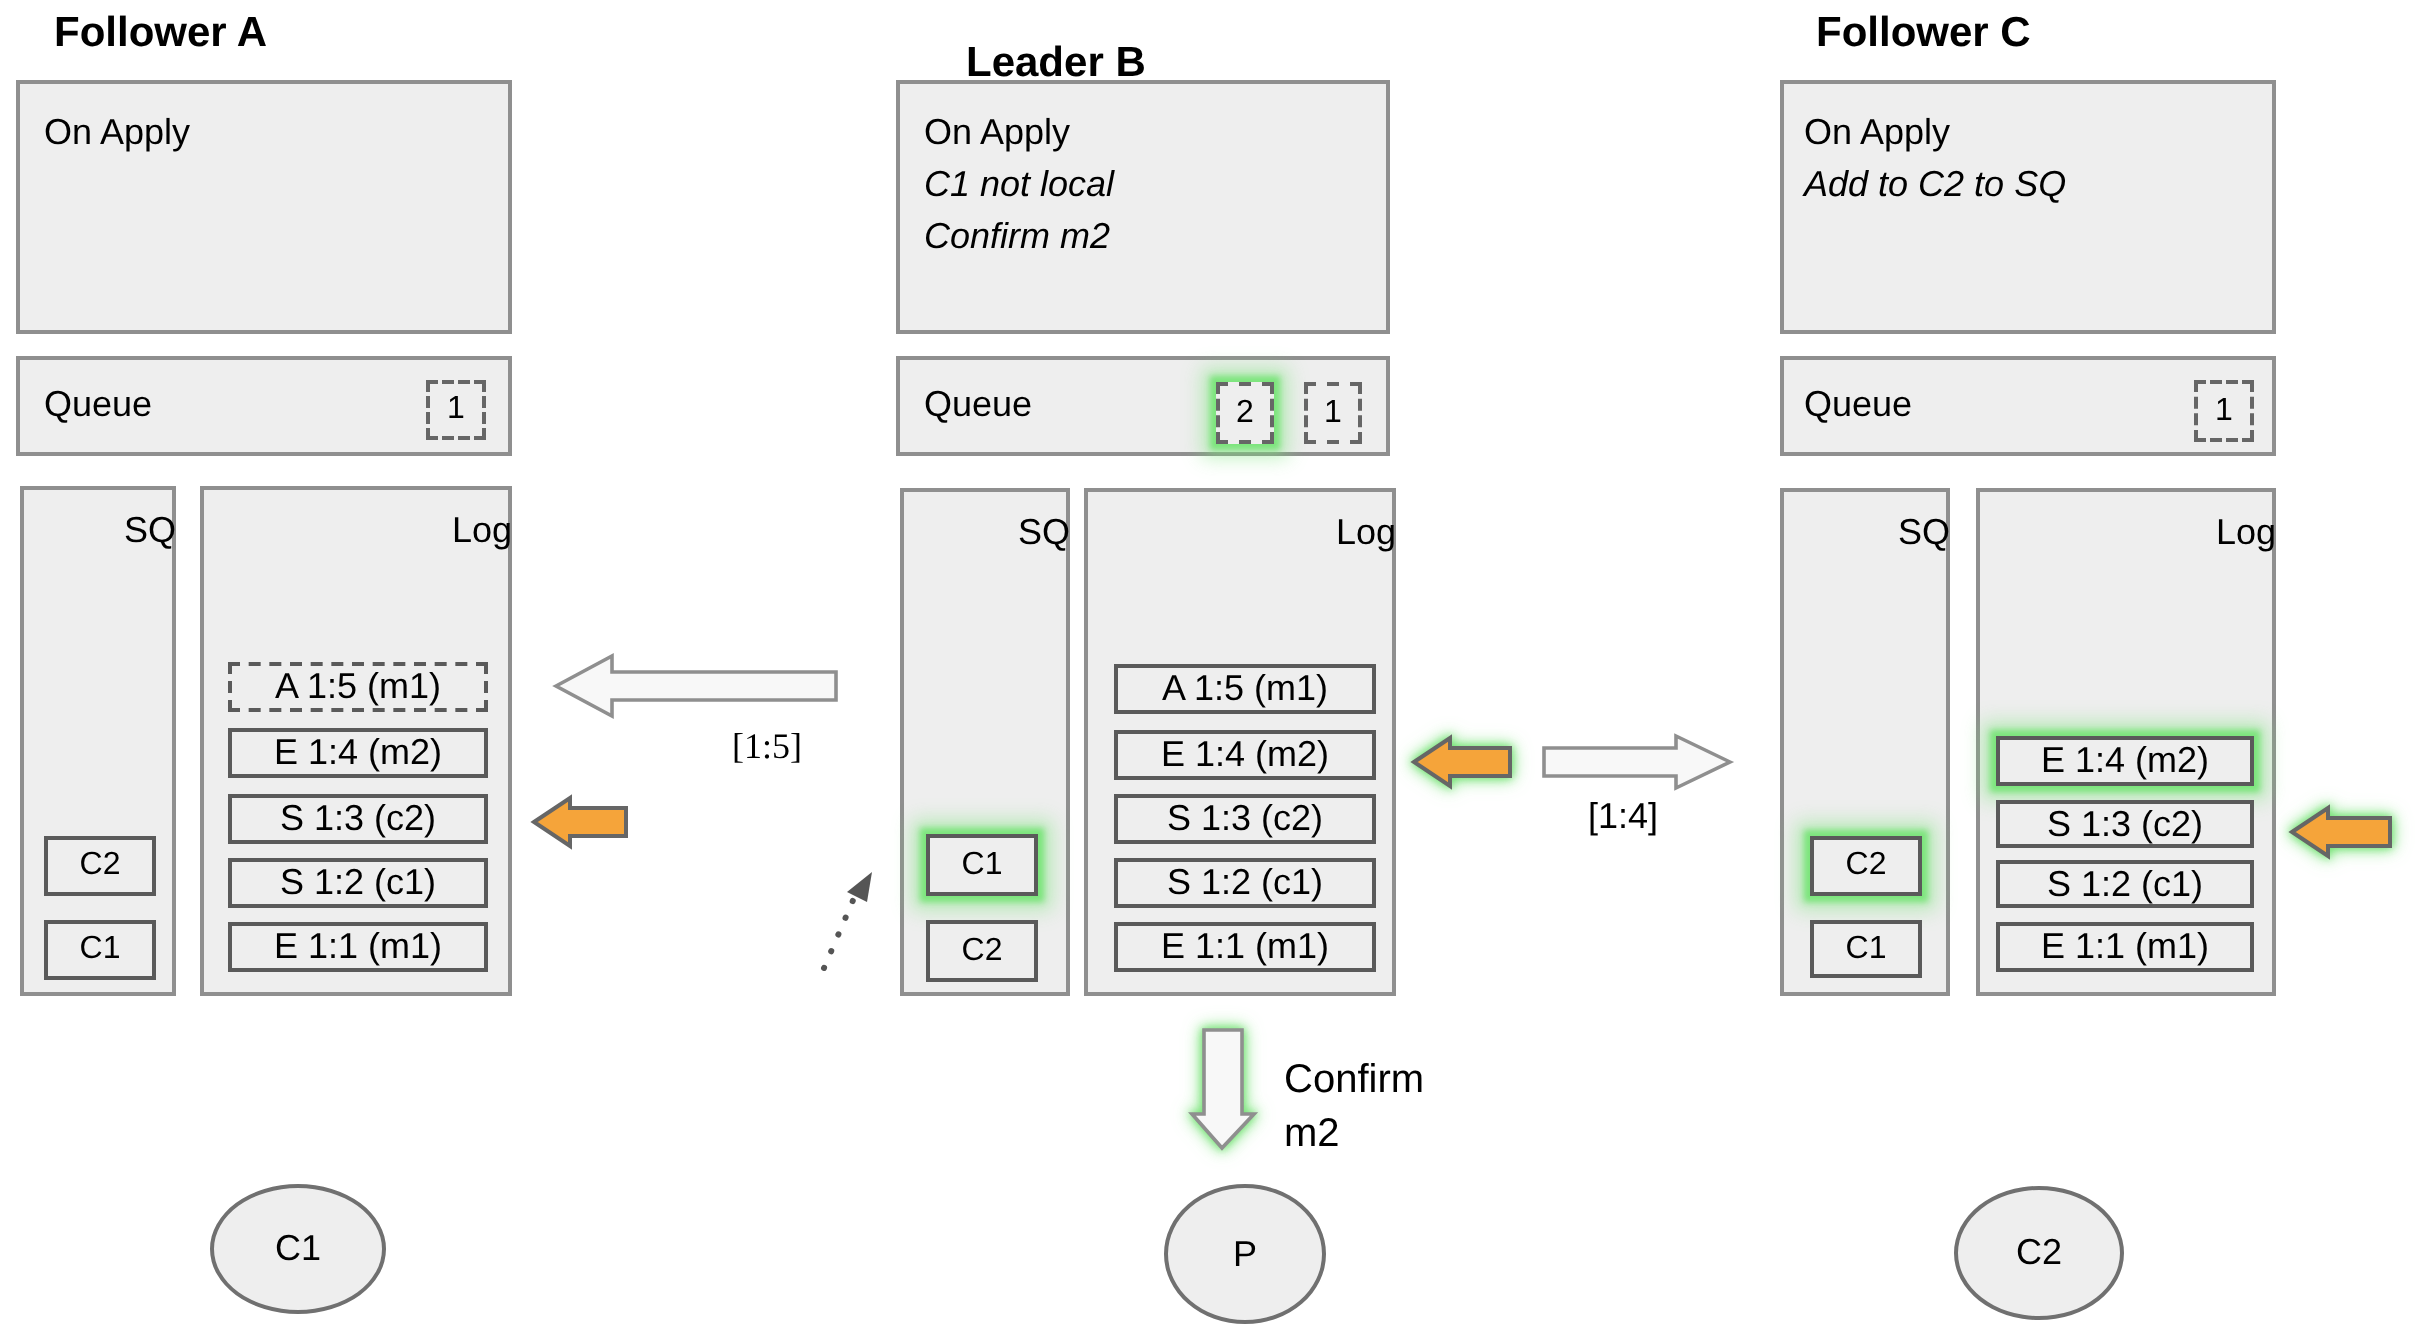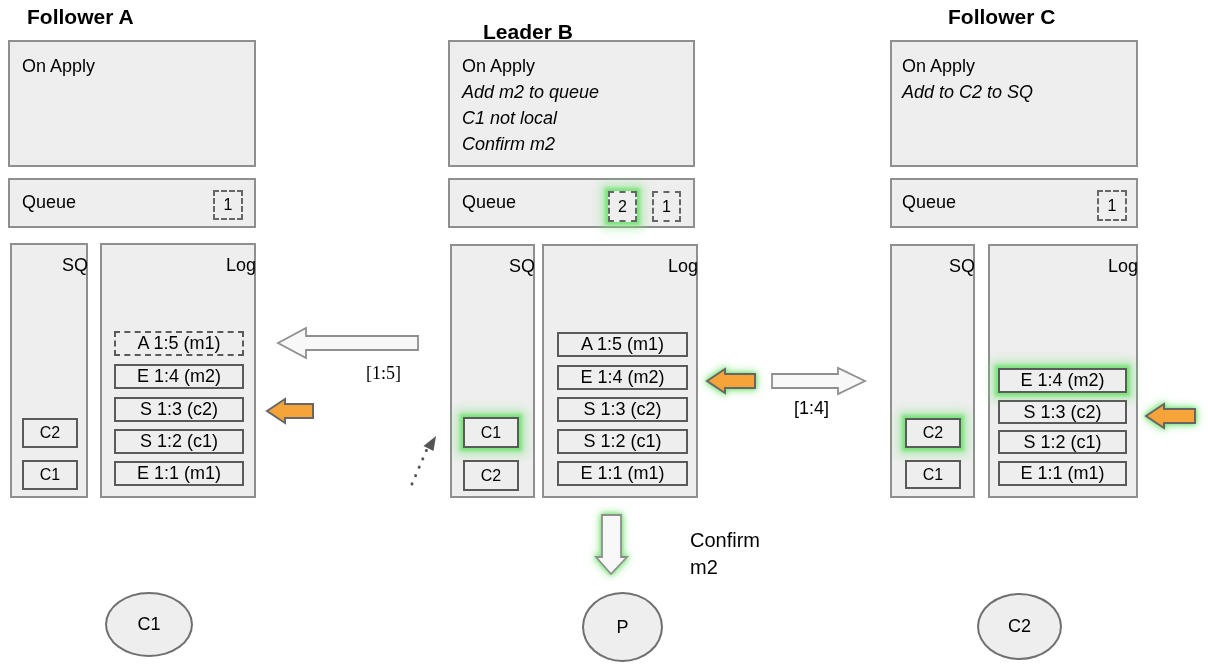--- a/index.html
+++ b/index.html
@@ -18,21 +18,21 @@
         display:flex;align-items:center;justify-content:center;font-size:16px;}
   .sq-item{position:absolute;background:#eeeeee;border:2px solid #5a5a5a;box-sizing:border-box;
         display:flex;align-items:center;justify-content:center;font-size:16px;}
   .glow{box-shadow:0 0 3px 3px rgba(120,228,120,0.95), 0 0 9px 7px rgba(120,228,120,0.45);}
   .ellipse{position:absolute;background:#eeeeee;border:2px solid #707070;border-radius:50%;
         box-sizing:border-box;display:flex;align-items:center;justify-content:center;font-size:18px;}
   .overlay{position:absolute;left:0;top:0;pointer-events:none;}
   .arrow-white{fill:#f8f8f8;stroke:#8f8f8f;stroke-width:1.8;}
   .arrow-orange{fill:#f5a43a;stroke:#666;stroke-width:2;}
   .svg-glow{filter:drop-shadow(0 0 2px rgba(110,225,110,0.95)) drop-shadow(0 0 4px rgba(110,225,110,0.8));}
-  .confirm{font-size:20px;line-height:27px;margin-left:48px;}
+  .confirm{font-size:20px;line-height:27px;}
 </style>
 </head>
 <body>
 
 <div class="canvas">
 
   <div class="title" style="left:27px;top:5px;">Follower A</div>
 
   <div class="box" style="left:8px;top:40px;width:248px;height:127px;"></div>
   <div class="flow" style="left:22px;top:53px;">
@@ -56,21 +56,20 @@
   <div class="entry" style="left:114px;top:429px;width:130px;height:25px;">S 1:2 (c1)</div>
   <div class="entry" style="left:114px;top:461px;width:130px;height:25px;">E 1:1 (m1)</div>
 
   <div class="ellipse" style="left:105px;top:592px;width:88px;height:65px;">C1</div>
 
   <div class="title" style="left:483px;top:20px;">Leader B</div>
 
   <div class="box" style="left:448px;top:40px;width:247px;height:127px;"></div>
   <div class="flow" style="left:462px;top:53px;">
     <div>On Apply</div>
-    <div class="note">Add m2 to queue</div>
     <div class="note">C1 not local</div>
     <div class="note">Confirm m2</div>
   </div>
 
   <div class="box" style="left:448px;top:178px;width:247px;height:50px;"></div>
   <div class="label" style="left:462px;top:192px;">Queue</div>
   <div class="slot glow" style="left:608px;top:191px;width:29px;height:31px;">2</div>
   <div class="slot" style="left:652px;top:191px;width:29px;height:31px;">1</div>
 
   <div class="box" style="left:450px;top:244px;width:85px;height:254px;"></div>
@@ -81,21 +80,21 @@
   <div class="box" style="left:542px;top:244px;width:156px;height:254px;"></div>
   <div class="label center" style="left:542px;top:256px;width:156px;">Log</div>
   <div class="entry" style="left:557px;top:332px;width:131px;height:25px;">A 1:5 (m1)</div>
   <div class="entry" style="left:557px;top:365px;width:131px;height:25px;">E 1:4 (m2)</div>
   <div class="entry" style="left:557px;top:397px;width:131px;height:25px;">S 1:3 (c2)</div>
   <div class="entry" style="left:557px;top:429px;width:131px;height:25px;">S 1:2 (c1)</div>
   <div class="entry" style="left:557px;top:461px;width:131px;height:25px;">E 1:1 (m1)</div>
 
   <div class="ellipse" style="left:582px;top:592px;width:81px;height:70px;">P</div>
 
-  <div class="title" style="left:948px;top:5px;">Follower C</div>
+  <div class="title" style="left:908px;top:5px;">Follower C</div>
 
   <div class="box" style="left:890px;top:40px;width:248px;height:127px;"></div>
   <div class="flow" style="left:902px;top:53px;">
     <div>On Apply</div>
     <div class="note">Add to C2 to SQ</div>
   </div>
 
   <div class="box" style="left:890px;top:178px;width:248px;height:50px;"></div>
   <div class="label" style="left:902px;top:192px;">Queue</div>
   <div class="slot" style="left:1097px;top:190px;width:30px;height:31px;">1</div>

